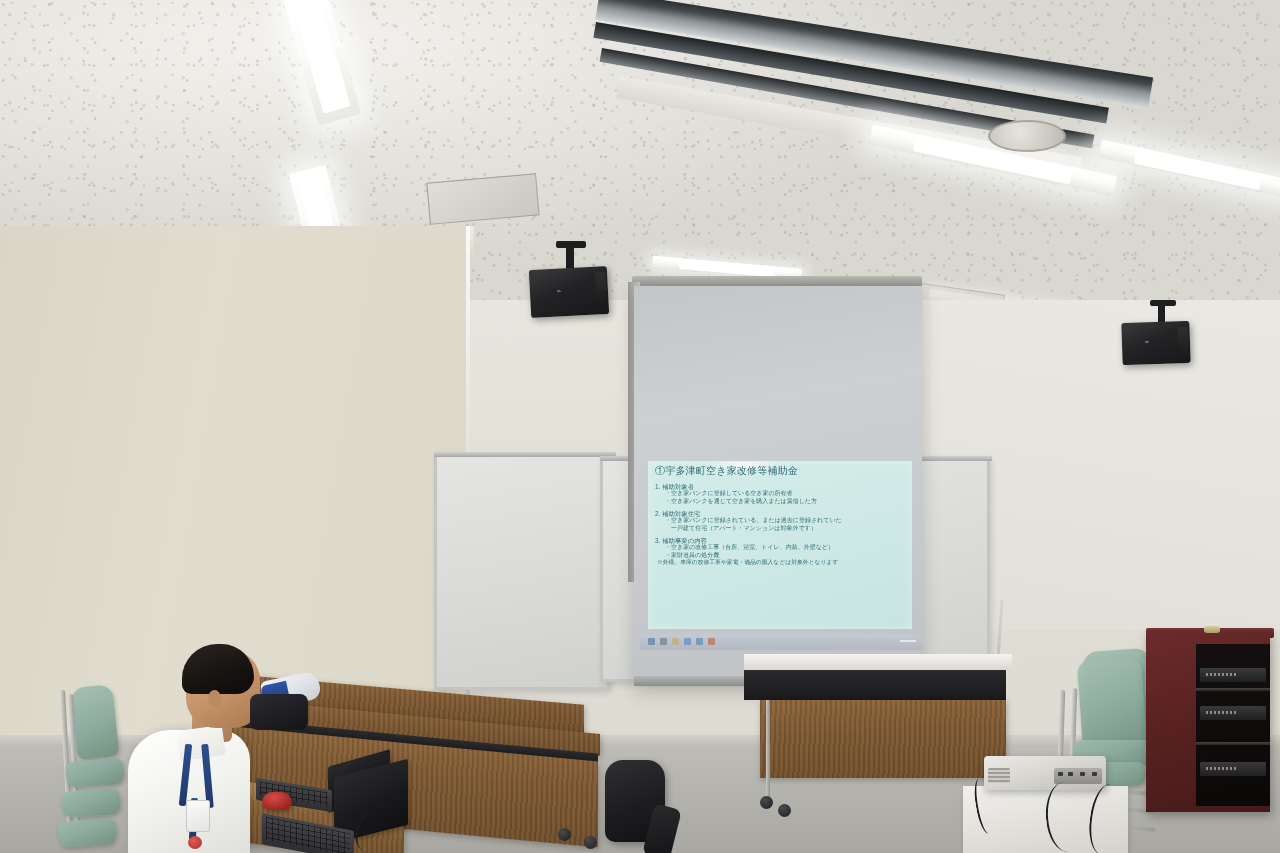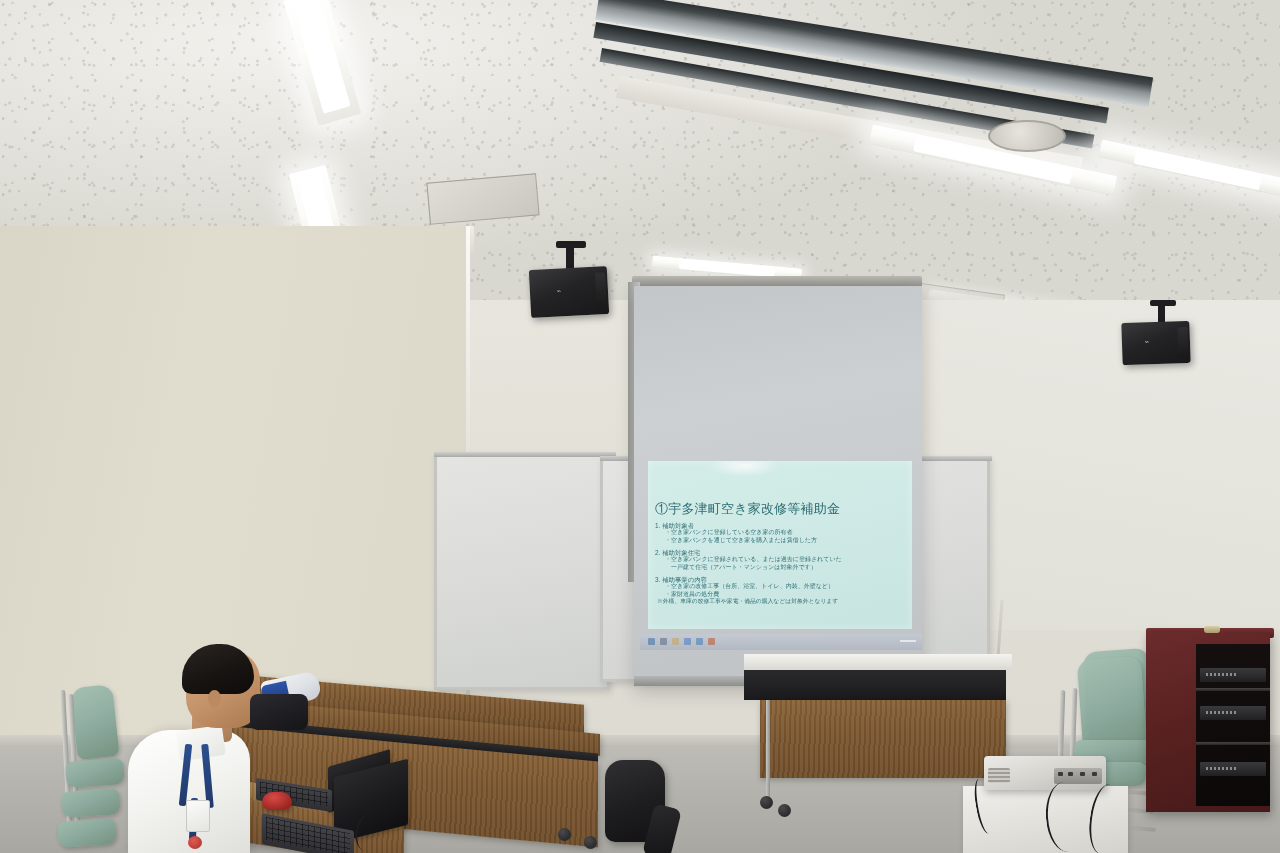--- a/index.html
+++ b/index.html
@@ -117,22 +117,22 @@
     background: linear-gradient(180deg, #b4b6b6, #8c8e8e);
   }
   .slide {
     position:absolute; left:648px; top:461px; width:264px; height:168px;
     background: linear-gradient(165deg, #d3ece8 0%, #cfeae6 45%, #c7e4e0 100%);
     box-shadow: 0 0 10px rgba(255,255,255,.35) inset;
     overflow:hidden;
   }
   .slide-inner { position:absolute; left:7px; top:5px; right:7px; bottom:5px; }
   .slide-title {
-    font-size: 13px; color:#2b6b72; letter-spacing:.2px; line-height:1;
-    margin-bottom: 7px; filter: blur(.25px); margin-top: 36px;
+    font-size: 10px; color:#2b6b72; letter-spacing:.2px; line-height:1;
+    margin-bottom: 7px; filter: blur(.25px);
   }
   .slide-section { margin-bottom: 5px; }
   .sec-head { font-size: 6.4px; color:#2f6f76; line-height:1.1; filter: blur(.3px); }
   .sec-bullet {
     font-size: 6px; color:#2f6f76; line-height:1.25; margin-left: 10px;
     filter: blur(.35px); white-space: nowrap;
   }
   .sec-note {
     font-size: 5.8px; color:#2f6f76; line-height:1.25; margin-left: 2px;
     filter: blur(.35px); white-space: nowrap;

